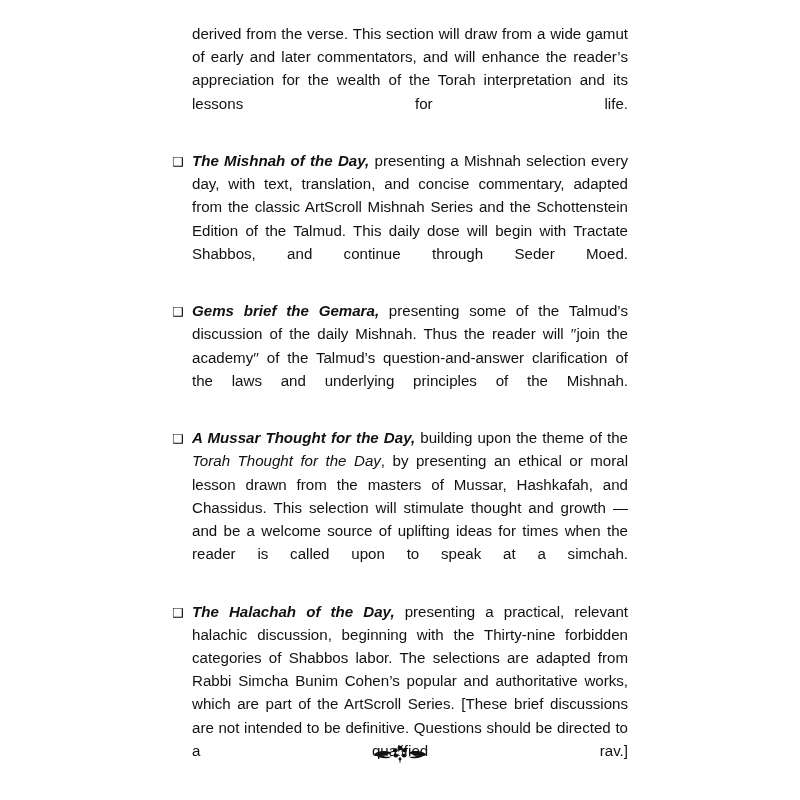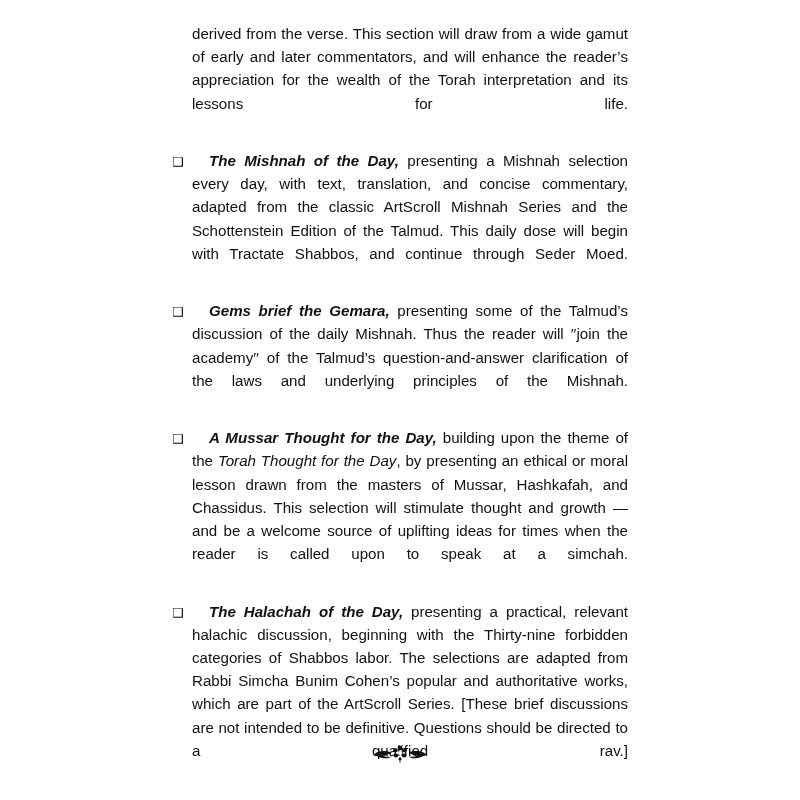--- a/index.html
+++ b/index.html
@@ -84,21 +84,20 @@
   .item-body::after,
   .para::after {
     content: "";
     display: inline-block;
     width: 100%;
   }
 
   .lead {
     font-weight: bold;
     font-style: italic;
-    margin-left: 17px;
   }
 
   .ital {
     font-style: italic;
   }
 
   #ornament-row {
     position: absolute;
     left: 0;
     top: 744px;

